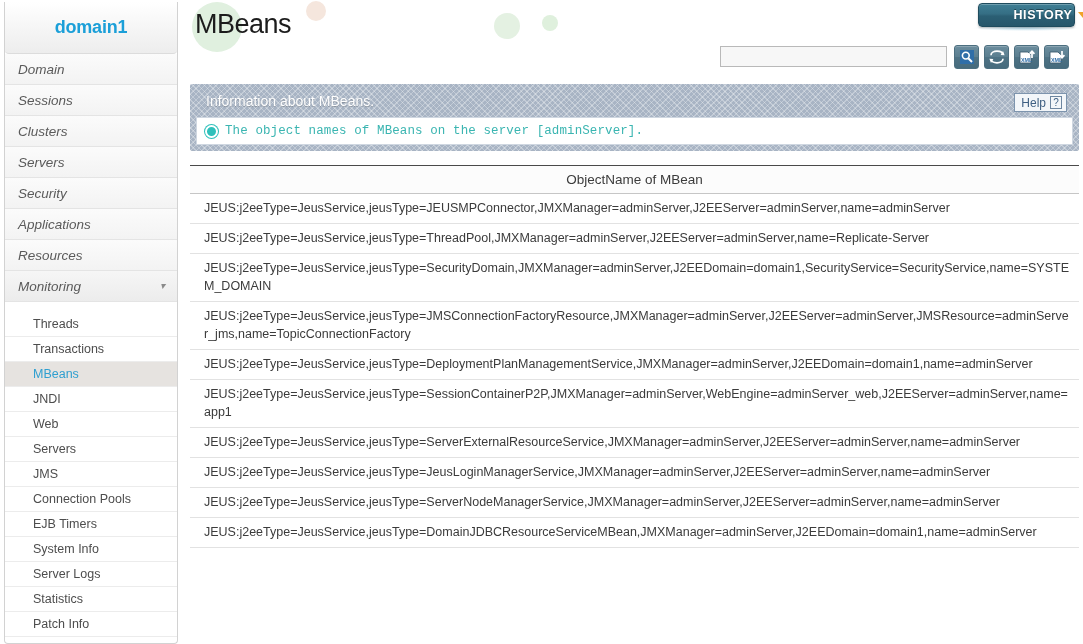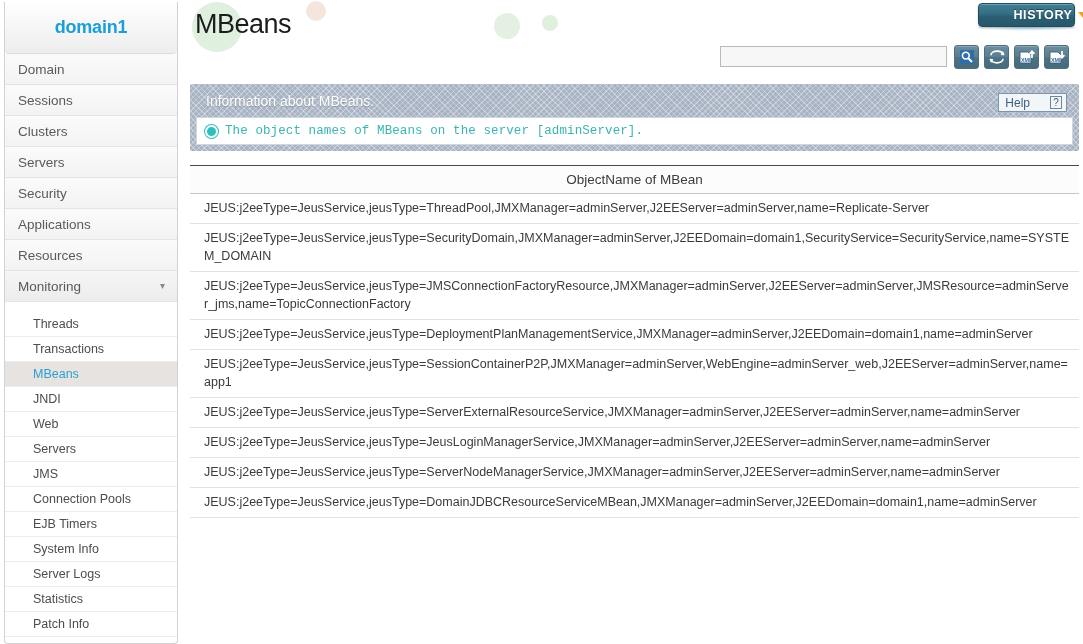--- a/index.html
+++ b/index.html
@@ -51,20 +51,21 @@
     height: 31px;
     display: flex;
     align-items: center;
     padding-left: 13px;
     font-size: 13.5px;
     color: #5a5a5a;
     border-bottom: 1px solid #e4e4e4;
     background: linear-gradient(to bottom, #fbfbfb 0%, #f3f3f3 100%);
     cursor: pointer;
     position: relative;
+    font-style: italic;
   }
   .nav-top-item.expanded {
     background: linear-gradient(to bottom, #f6f6f6 0%, #ececec 100%);
   }
   .nav-top-item .chev {
     position: absolute;
     right: 12px;
     color: #8a8a8a;
     font-size: 10px;
     line-height: 1;
@@ -212,21 +213,21 @@
   }
   .help-btn {
     position: absolute;
     right: 12px; top: 9px;
     height: 19px;
     padding: 0 4px 0 6px;
     background: #f3f6f9;
     border: 1px solid #7d94ad;
     display: flex;
     align-items: center;
-    gap: 20px;
+    gap: 4px;
     cursor: pointer;
   }
   .help-btn-label { font-size: 12px; color: #3e5f82; }
   .help-q {
     width: 12px; height: 13px;
     border: 1px solid #6d86a0;
     font-size: 10px;
     color: #3e5f82;
     display: flex; align-items: center; justify-content: center;
     line-height: 1;
@@ -436,20 +437,21 @@
       </div>
       <div class="info-msg-box">
         <span class="info-icon"></span>
         <span class="info-msg-text">The object names of MBeans on the server [adminServer].</span>
       </div>
     </div>
 
 
     <div class="tbl">
       <div class="tbl-head">ObjectName of MBean</div>
+      <div class="tbl-row">JEUS:j2eeType=JeusService,jeusType=JEUSMPConnector,JMXManager=adminServer,J2EEServer=adminServer,name=adminServer</div>
       <div class="tbl-row">JEUS:j2eeType=JeusService,jeusType=ThreadPool,JMXManager=adminServer,J2EEServer=adminServer,name=Replicate-Server</div>
       <div class="tbl-row">JEUS:j2eeType=JeusService,jeusType=SecurityDomain,JMXManager=adminServer,J2EEDomain=domain1,SecurityService=SecurityService,name=SYSTEM_DOMAIN</div>
       <div class="tbl-row">JEUS:j2eeType=JeusService,jeusType=JMSConnectionFactoryResource,JMXManager=adminServer,J2EEServer=adminServer,JMSResource=adminServer_jms,name=TopicConnectionFactory</div>
       <div class="tbl-row">JEUS:j2eeType=JeusService,jeusType=DeploymentPlanManagementService,JMXManager=adminServer,J2EEDomain=domain1,name=adminServer</div>
       <div class="tbl-row">JEUS:j2eeType=JeusService,jeusType=SessionContainerP2P,JMXManager=adminServer,WebEngine=adminServer_web,J2EEServer=adminServer,name=app1</div>
       <div class="tbl-row">JEUS:j2eeType=JeusService,jeusType=ServerExternalResourceService,JMXManager=adminServer,J2EEServer=adminServer,name=adminServer</div>
       <div class="tbl-row">JEUS:j2eeType=JeusService,jeusType=JeusLoginManagerService,JMXManager=adminServer,J2EEServer=adminServer,name=adminServer</div>
       <div class="tbl-row">JEUS:j2eeType=JeusService,jeusType=ServerNodeManagerService,JMXManager=adminServer,J2EEServer=adminServer,name=adminServer</div>
       <div class="tbl-row">JEUS:j2eeType=JeusService,jeusType=DomainJDBCResourceServiceMBean,JMXManager=adminServer,J2EEDomain=domain1,name=adminServer</div>
     </div>

